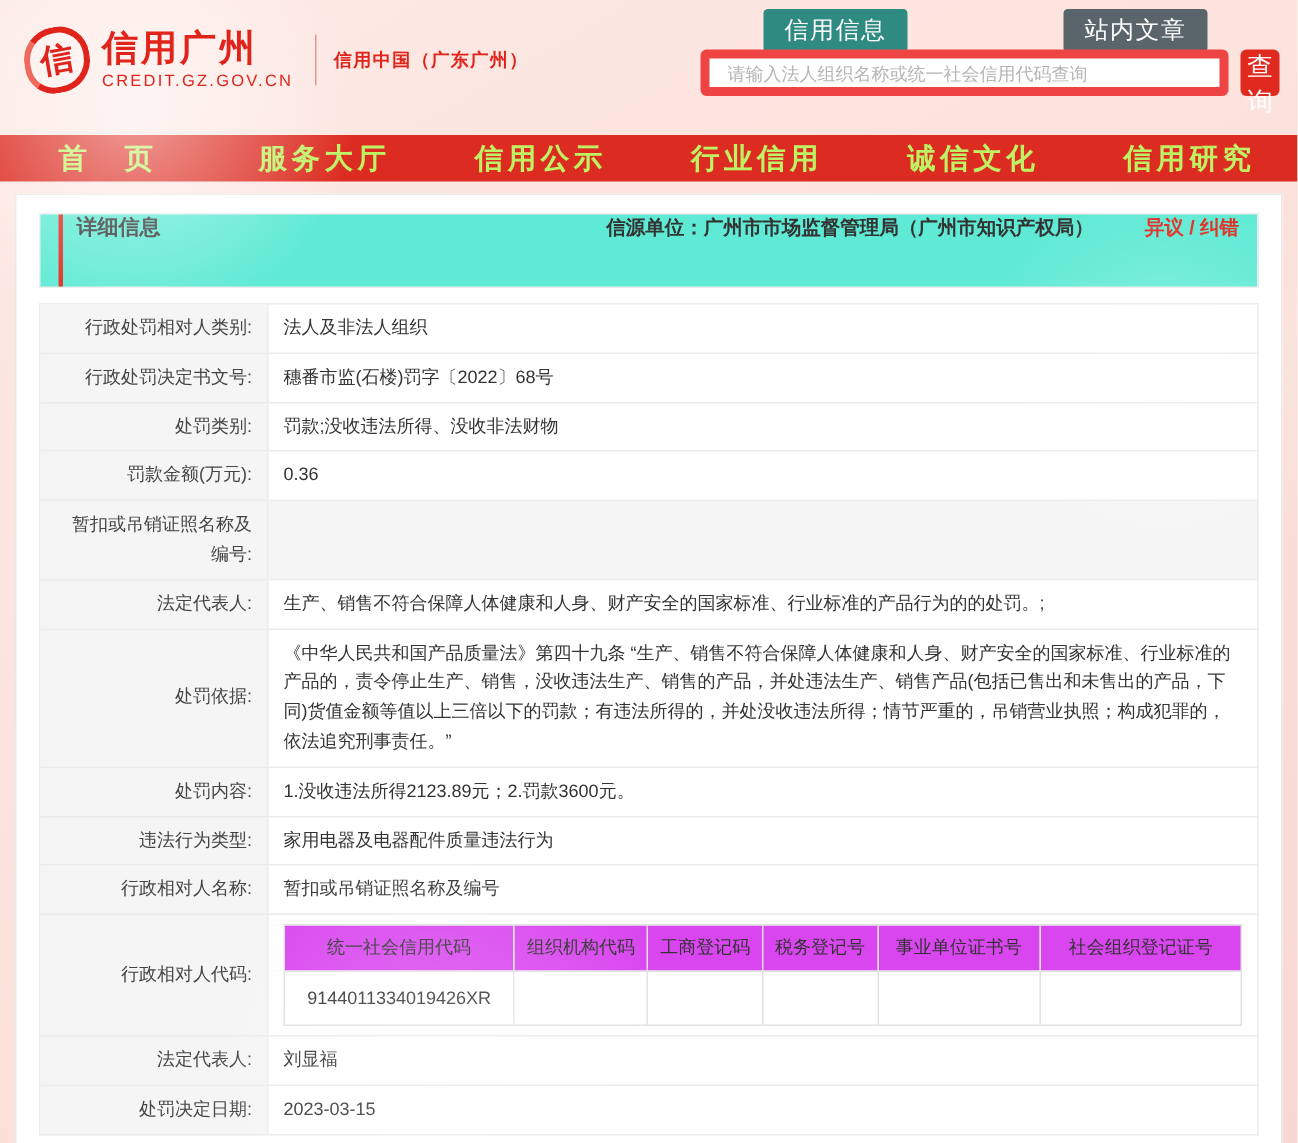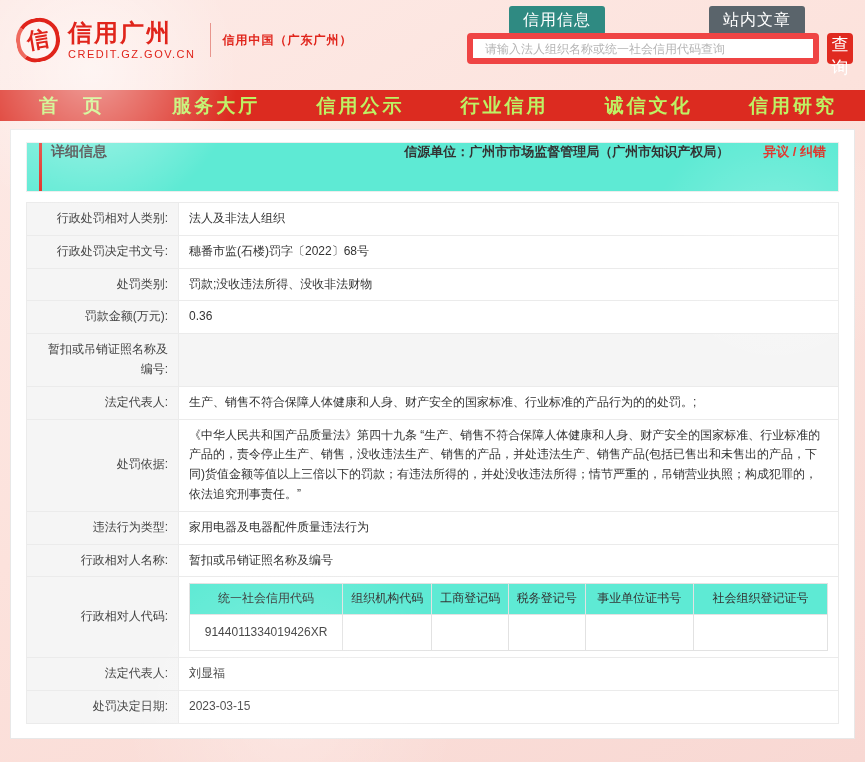--- a/index.html
+++ b/index.html
@@ -61,21 +61,21 @@
 
   table.info{width:100%;border-collapse:collapse;font-size:12px;color:#333}
   table.info td{border:1px solid #ebebeb;padding:6px 10px;line-height:1.65;vertical-align:middle}
   td.lbl{width:152px;background:#f5f5f5;text-align:right;color:#444;padding-right:12px}
   td.val{background:#fff;text-align:left}
   tr.empty-row td.val{background:#f5f5f5}
 
   table.code-table{width:100%;border-collapse:collapse}
   table.code-table th,table.code-table td{border:1px solid #e2e2e2;padding:5px 6px;
     text-align:center;font-size:12px;font-weight:normal;color:#333}
-  table.code-table th{background:#5eead4}
+  table.code-table th{background:#d946ef}
   table.code-table td{height:36px}
   td.code-cell{padding:8px 10px}
 </style>
 </head>
 <body>
 
 <div class="deco d1"></div>
 <div class="deco d2"></div>
 <div class="deco d3"></div>
 
@@ -143,20 +143,24 @@
       <td class="lbl">暂扣或吊销证照名称及编号:</td>
       <td class="val"></td>
     </tr>
     <tr>
       <td class="lbl">法定代表人:</td>
       <td class="val">生产、销售不符合保障人体健康和人身、财产安全的国家标准、行业标准的产品行为的的处罚。;</td>
     </tr>
     <tr>
       <td class="lbl">处罚依据:</td>
       <td class="val">《中华人民共和国产品质量法》第四十九条 “生产、销售不符合保障人体健康和人身、财产安全的国家标准、行业标准的产品的，责令停止生产、销售，没收违法生产、销售的产品，并处违法生产、销售产品(包括已售出和未售出的产品，下同)货值金额等值以上三倍以下的罚款；有违法所得的，并处没收违法所得；情节严重的，吊销营业执照；构成犯罪的，依法追究刑事责任。”</td>
+    </tr>
+    <tr>
+      <td class="lbl">处罚内容:</td>
+      <td class="val">1.没收违法所得2123.89元；2.罚款3600元。</td>
     </tr>
     <tr>
       <td class="lbl">违法行为类型:</td>
       <td class="val">家用电器及电器配件质量违法行为</td>
     </tr>
     <tr>
       <td class="lbl">行政相对人名称:</td>
       <td class="val">暂扣或吊销证照名称及编号</td>
     </tr>
     <tr>

